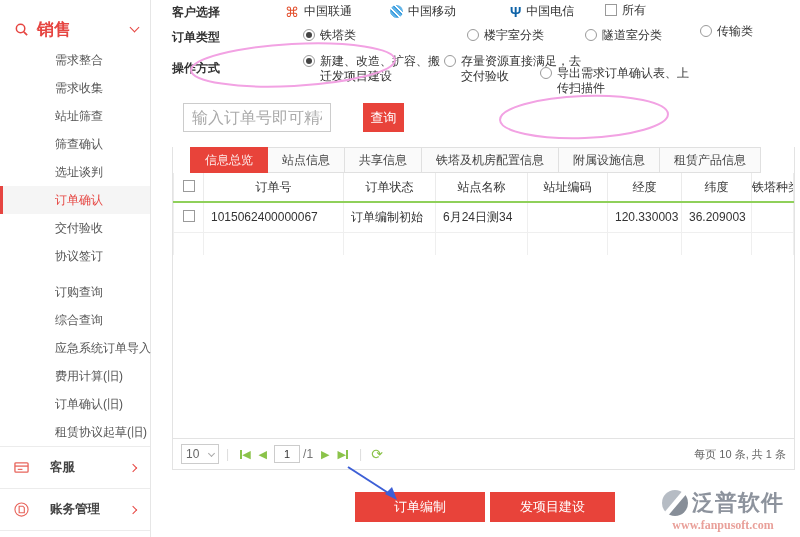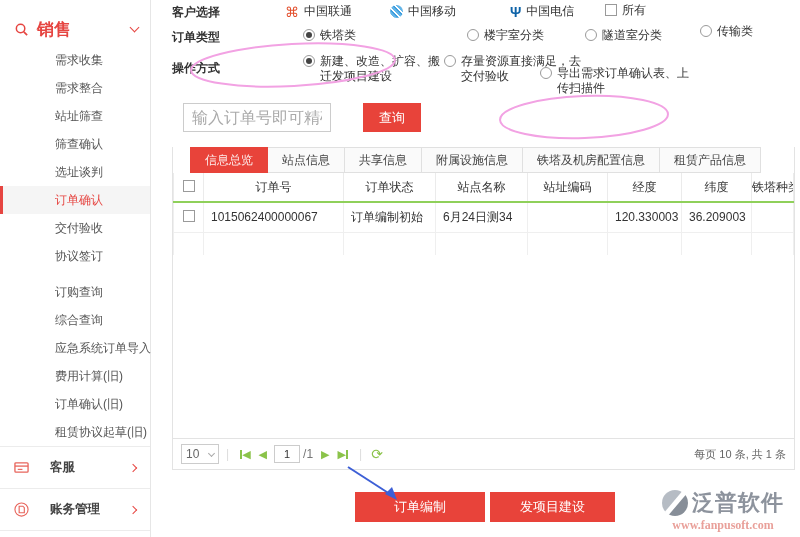--- a/index.html
+++ b/index.html
@@ -33,21 +33,21 @@
   .carrier .txt { margin-left:5px; }
   .glyph-unicom { color:#e3502e; font-size:14px; line-height:14px; }
   .glyph-mobile { width:13px; height:13px; border-radius:50%;
      background:repeating-linear-gradient(45deg,#3f9ede 0 2px,#ffffff 2px 3px,#63b5e8 3px 5px); }
   .glyph-telecom { color:#0e63a8; font-weight:bold; font-size:14px; line-height:14px; }
 
   
   .search-input { position:absolute; left:183px; top:103px; width:148px; height:29px; border:1px solid #ccc; padding:0 8px; font-size:16px; color:#a16207; outline:none; }
   .search-input::placeholder { color:#aaa; }
   .btn-red { background:#e8433a; color:#fff; border:none; cursor:pointer; font-family:inherit; }
-  .btn-query { position:absolute; left:363px; top:103px; width:58px; height:29px; font-size:13px; }
+  .btn-query { position:absolute; left:363px; top:103px; width:41px; height:29px; font-size:13px; }
 
   
   .panel { position:absolute; left:172px; top:147px; width:623px; height:323px; display:flex; flex-direction:column; border:1px solid #e3e3e3; border-top:none; }
   .tabs { display:flex; height:26px; margin:-0px;padding-left:17px; }
   .tab { display:flex; align-items:center; padding:0 14px; background:#fafafa; border:1px solid #e0e0e0; border-left:none; color:#444; cursor:pointer; white-space:nowrap; }
   .tab:first-child { border-left:1px solid #e0e0e0; }
   .tab.active { background:#e8433a; border-color:#e8433a; color:rgba(255,255,255,.9); }
   table { border-collapse:collapse; width:100%; table-layout:fixed; }
   th { font-weight:normal; color:#333; text-align:center; height:29px; border:1px solid #ebebeb; border-top:none; background:#fff; overflow:hidden; white-space:nowrap; }
   td { height:30px; border:1px solid #efefef; padding:0 7px; overflow:hidden; white-space:nowrap; color:#333; }
@@ -87,22 +87,22 @@
     <div class="side-head">
       <span class="icon-svg">
         <svg viewBox="0 0 16 16" width="15" height="15">
             <circle cx="7" cy="7" r="4.5" fill="none" stroke="#e64541" stroke-width="1.6"></circle>
             <line x1="10.5" y1="10.5" x2="14" y2="14" stroke="#e64541" stroke-width="1.8"></line>
           </svg>
       </span>
       <span class="txt">销售</span>
       <span class="chev-down"></span>
     </div>
+    <div class="side-item">需求整合</div>
     <div class="side-item">需求收集</div>
-    <div class="side-item">需求整合</div>
     <div class="side-item">站址筛查</div>
     <div class="side-item">筛查确认</div>
     <div class="side-item">选址谈判</div>
     <div class="side-item active">订单确认</div>
     <div class="side-item">交付验收</div>
     <div class="side-item">协议签订</div>
     <div class="side-gap"></div>
     <div class="side-item">订购查询</div>
     <div class="side-item">综合查询</div>
     <div class="side-item">应急系统订单导入</div>
@@ -191,22 +191,22 @@
   </div>
 
   <input class="search-input" type="text" placeholder="输入订单号即可精确查询" style="">
   <button class="btn-red btn-query">查询</button>
 
   <div class="panel">
     <div class="tabs">
       <span class="tab active">信息总览</span>
       <span class="tab">站点信息</span>
       <span class="tab">共享信息</span>
+      <span class="tab">铁塔及机房配置信息</span>
       <span class="tab">附属设施信息</span>
-      <span class="tab">铁塔及机房配置信息</span>
       <span class="tab">租赁产品信息</span>
     </div>
     <table>
       <colgroup>
         <col style="width:30px">
           <col style="width:140px">
           <col style="width:92px">
           <col style="width:92px">
         <col style="width:80px">
           <col style="width:74px">

